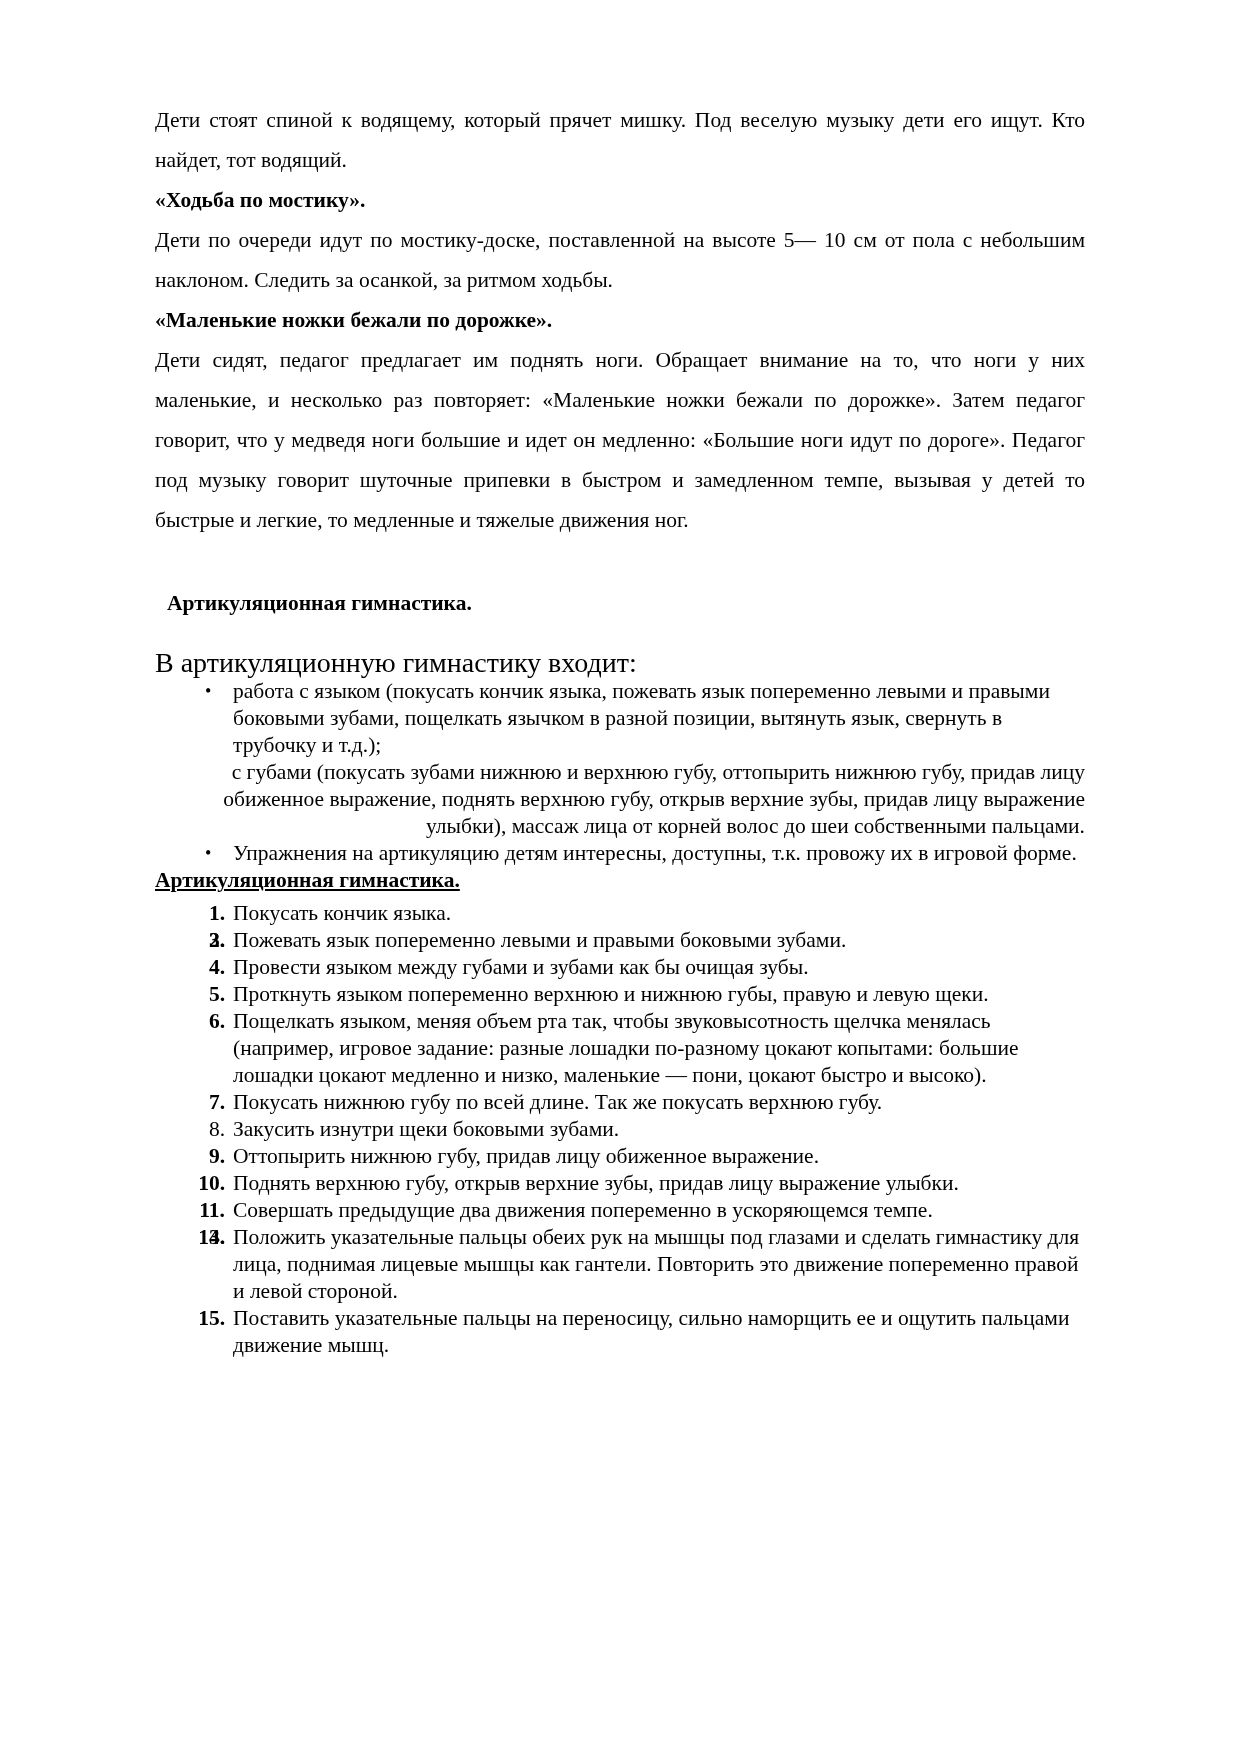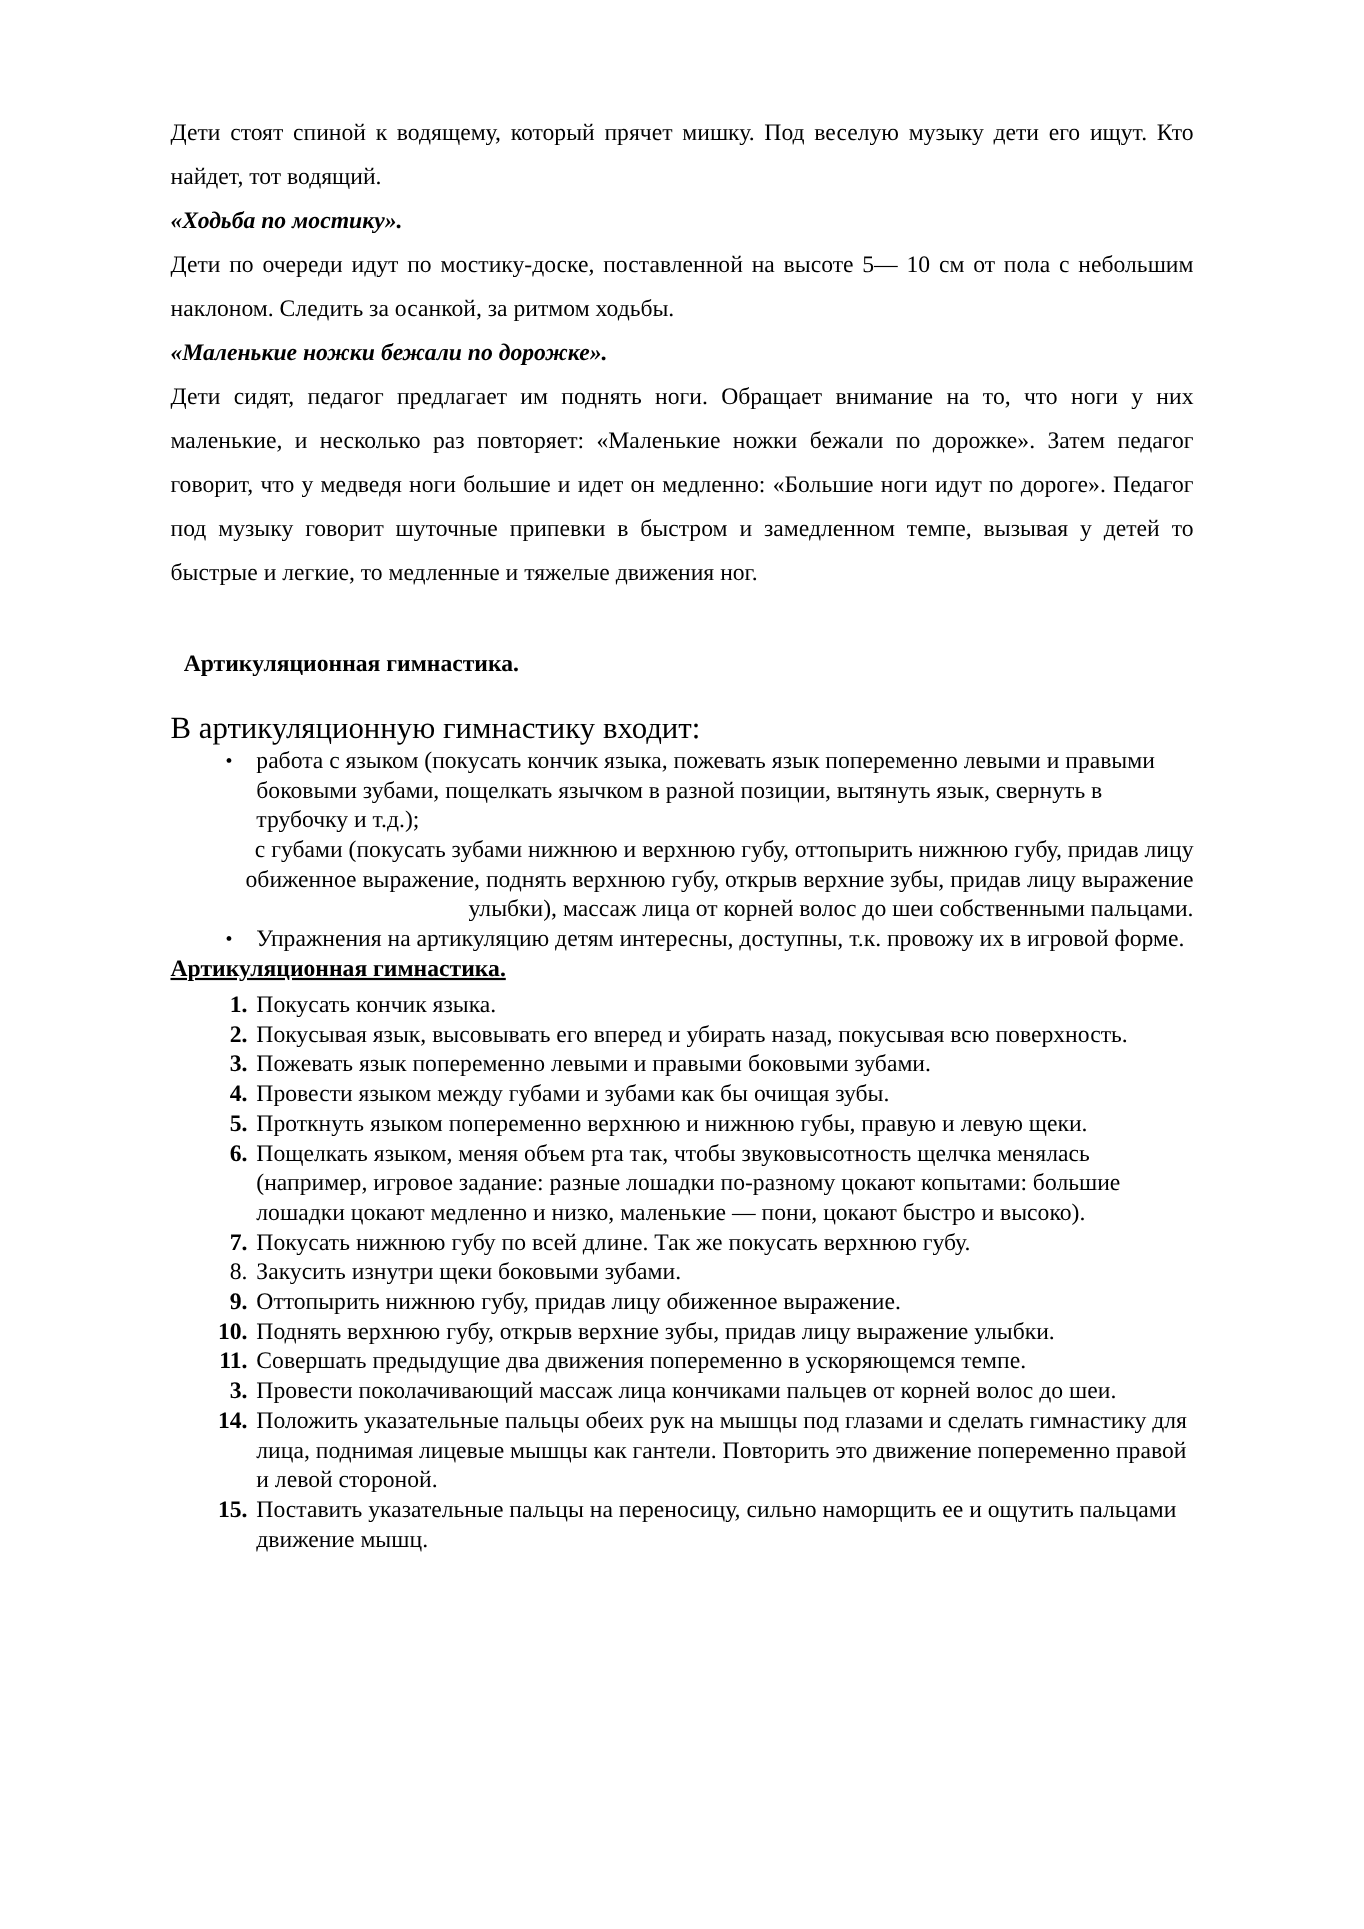--- a/index.html
+++ b/index.html
@@ -38,21 +38,20 @@
 
   .spacer-sm { height: 6px; }
   .spacer-md { height: 28px; }
   .spacer-lg { height: 46px; }
 
   
   .subhead-bi {
     font-size: 21.5px;
     line-height: 40px;
     font-weight: bold;
-    font-style: italic;
     text-align: left;
     margin: 0;
   }
 
   
   .head-bold {
     font-size: 21.5px;
     line-height: 34px;
     font-weight: bold;
     text-align: left;
@@ -172,29 +171,29 @@
         <span>Упражнения на артикуляцию детям интересны, доступны, т.к. провожу их в игровой форме.</span>
       </li>
     </ul>
 
     <p class="head-bold-ul">Артикуляционная гимнастика.</p>
 
     <div class="spacer-sm"></div>
 
     <ol class="numbers" id="numbered-list">
         <li><span class="num">1.</span><span>Покусать кончик языка.</span></li>
-        <li><span class="num">2.</span><span>Покусывая язык, высовывать его вперед и убирать назад, покусывая всю поверхность.</span></li>
+        <li><span class="num">2.</span></li>
         <li><span class="num">3.</span><span>Пожевать язык попеременно левыми и правыми боковыми зубами.</span></li>
         <li><span class="num">4.</span><span>Провести языком между губами и зубами как бы очищая зубы.</span></li>
         <li><span class="num">5.</span><span>Проткнуть языком попеременно верхнюю и нижнюю губы, правую и левую щеки.</span></li>
         <li><span class="num">6.</span><span>Пощелкать языком, меняя объем рта так, чтобы звуковысотность щелчка менялась (например, игровое задание: разные лошадки по-разному цокают копытами: большие лошадки цокают медленно и низко, маленькие — пони, цокают быстро и высоко).</span></li>
         <li><span class="num">7.</span><span>Покусать нижнюю губу по всей длине. Так же покусать верхнюю губу.</span></li>
         <li><span class="num plain">8.</span><span>Закусить изнутри щеки боковыми зубами.</span></li>
         <li><span class="num">9.</span><span>Оттопырить нижнюю губу, придав лицу обиженное  выражение.</span></li>
         <li><span class="num">10.</span><span>Поднять верхнюю губу, открыв верхние зубы, придав лицу выражение улыбки.</span></li>
         <li><span class="num">11.</span><span>Совершать предыдущие  два движения попеременно в ускоряющемся темпе.</span></li>
-        <li><span class="num">3.</span><span>Провести поколачивающий массаж лица кончиками пальцев от корней волос до шеи.</span></li>
+        <li><span class="num">3.</span></li>
         <li><span class="num">14.</span><span>Положить указательные пальцы обеих рук на мышцы под глазами и сделать гимнастику для лица, поднимая лицевые мышцы как гантели. Повторить это движение попеременно правой и левой стороной.</span></li>
         <li><span class="num">15.</span><span>Поставить указательные пальцы на переносицу, сильно наморщить ее и ощутить пальцами движение мышц.</span></li>
       </ol>
 
   </div>
 </div>
 
 </body></html>

